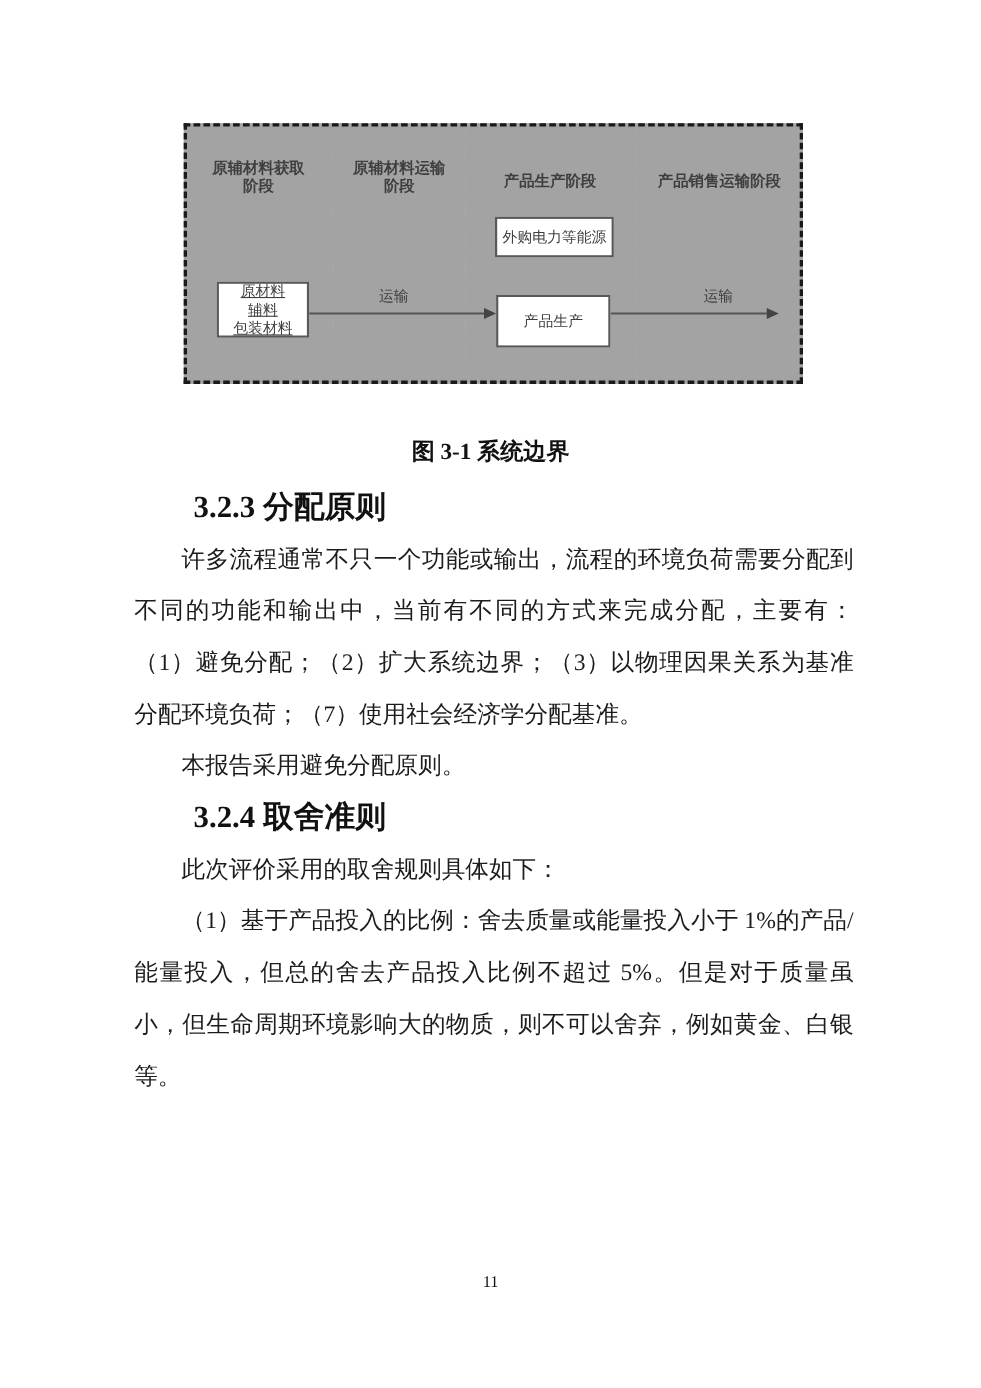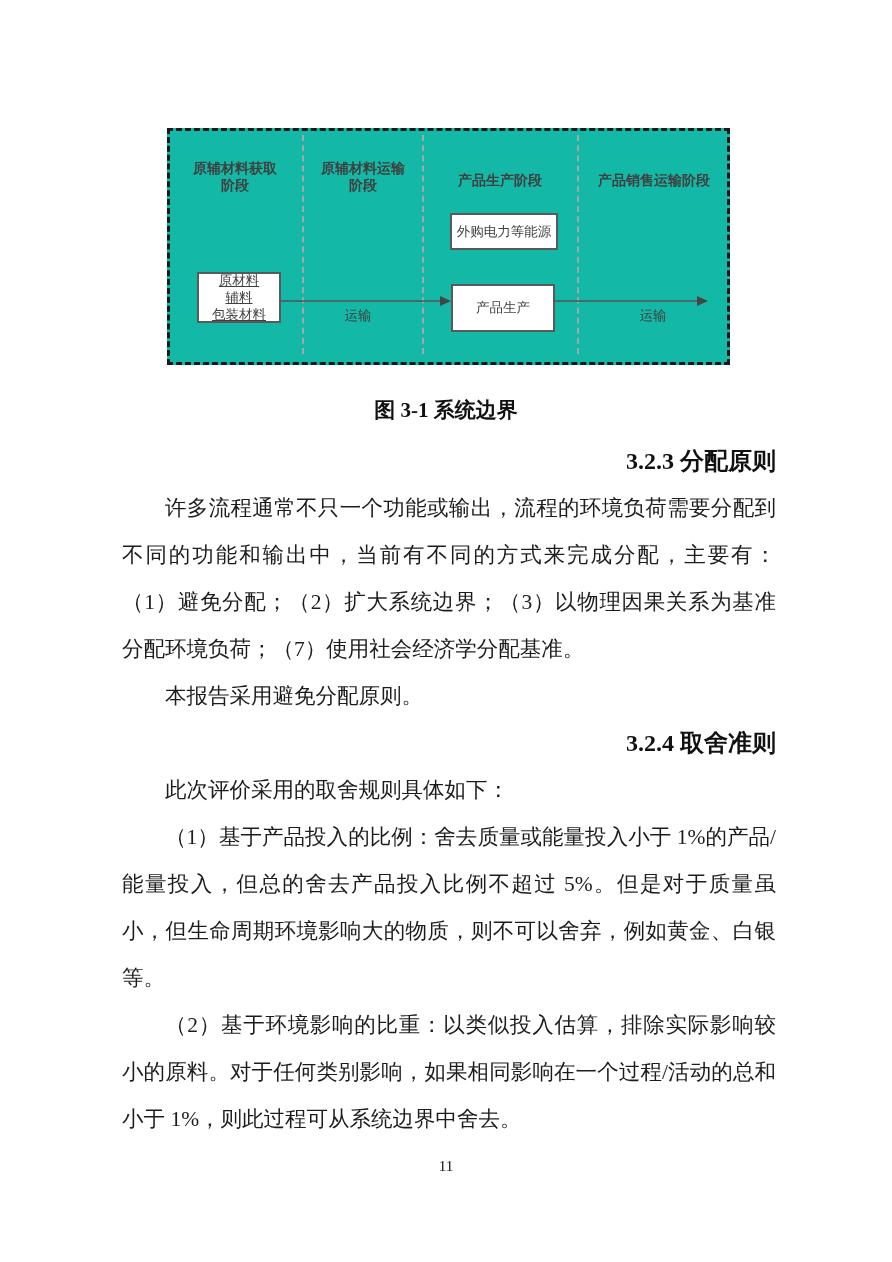--- a/index.html
+++ b/index.html
@@ -14,26 +14,26 @@
     background: #ffffff;
     overflow: hidden;
     font-family: "Liberation Serif", "DejaVu Serif", serif;
     color: #1c1c1c;
   }
 
   
   .diagram {
     position: absolute;
     left: 167px;
-    top: 128px;
+    top: 112px;
     width: 563px;
     height: 237px;
     box-sizing: border-box;
     border: 3px dashed #1a1a1a;
-    background: #14b8a6;
+    background: #a3a3a3;
   }
   .divider {
     position: absolute;
     top: 4px;
     bottom: 8px;
     width: 0;
     border-left: 2px dashed #a6a6a6;
   }
   .divider.d1 { left: 132px; }
   .divider.d2 { left: 252px; }
@@ -73,21 +73,20 @@
   .fbox.production { left: 281px; top: 153px; width: 104px; height: 48px; }
 
   .arrow-label {
     position: absolute;
     font-family: "Liberation Sans", "DejaVu Sans", sans-serif;
     font-size: 13.5px;
     color: #3f3f3f;
     text-align: center;
     width: 60px;
     top: 146px;
-    margin-top: 30px;
   }
   .arrow-label.l1 { left: 158px; }
   .arrow-label.l2 { left: 453px; }
 
   .arrows-svg {
     position: absolute;
     left: 0; top: 0;
     width: 557px;
     height: 231px;
   }
@@ -107,25 +106,24 @@
   
   .textflow {
     position: absolute;
     left: 122px;
     top: 438px;
     width: 654px;
   }
   .textflow h2 {
     margin: 0;
     padding-left: 54px;
-    font-size: 24px;
+    font-size: 28px;
     font-weight: 700;
     line-height: 47px;
     color: #111111;
-    text-align: right;
   }
   .textflow p {
     margin: 0;
     font-size: 21.5px;
     line-height: 47px;
     text-align: justify;
     text-indent: 2em;
     color: #1c1c1c;
   }
 
@@ -176,17 +174,16 @@
 
   <div class="caption">图 3-1 系统边界</div>
 
   <div class="textflow">
     <h2>3.2.3 分配原则</h2>
     <p>许多流程通常不只一个功能或输出，流程的环境负荷需要分配到不同的功能和输出中，当前有不同的方式来完成分配，主要有：（1）避免分配；（2）扩大系统边界；（3）以物理因果关系为基准分配环境负荷；（7）使用社会经济学分配基准。</p>
     <p>本报告采用避免分配原则。</p>
     <h2>3.2.4 取舍准则</h2>
     <p>此次评价采用的取舍规则具体如下：</p>
     <p>（1）基于产品投入的比例：舍去质量或能量投入小于 1%的产品/能量投入，但总的舍去产品投入比例不超过 5%。但是对于质量虽小，但生命周期环境影响大的物质，则不可以舍弃，例如黄金、白银等。</p>
-    <p>（2）基于环境影响的比重：以类似投入估算，排除实际影响较小的原料。对于任何类别影响，如果相同影响在一个过程/活动的总和小于 1%，则此过程可从系统边界中舍去。</p>
   </div>
 
   <div class="pagenum">11</div>
 </div>
 
 </body></html>

